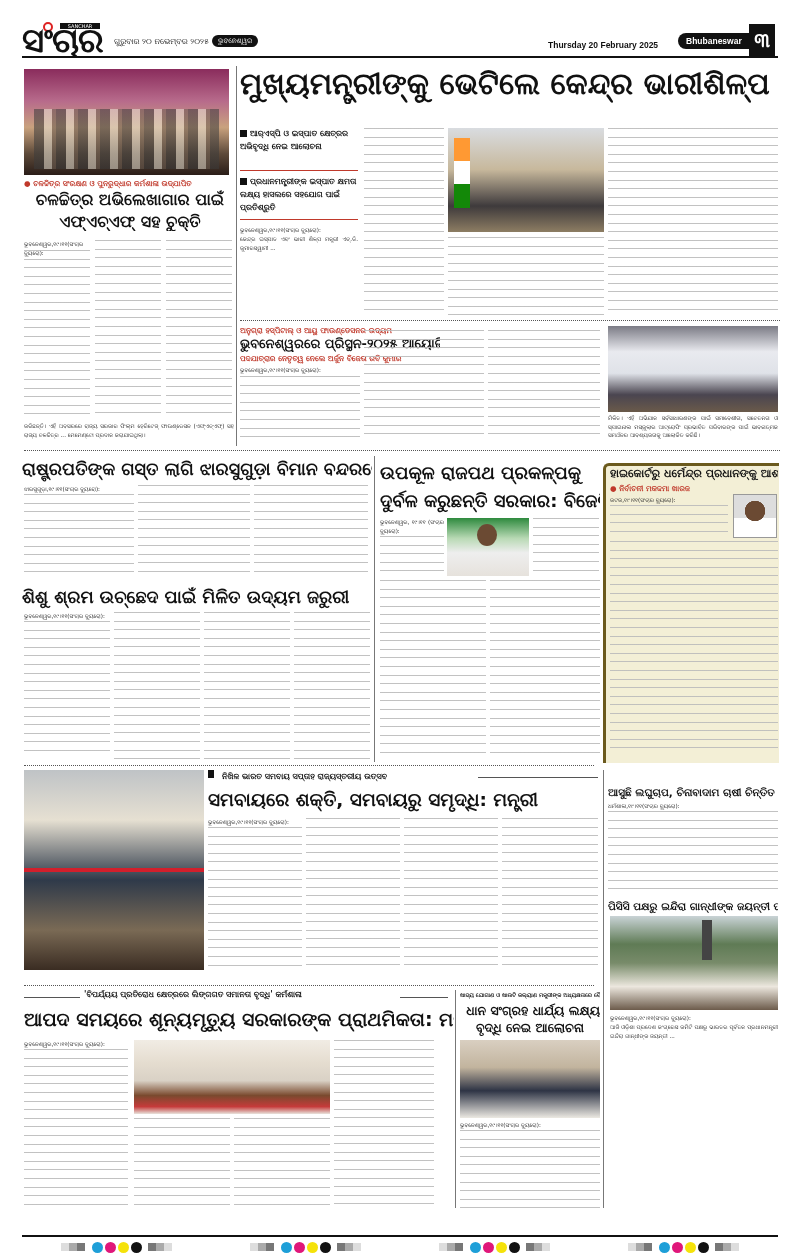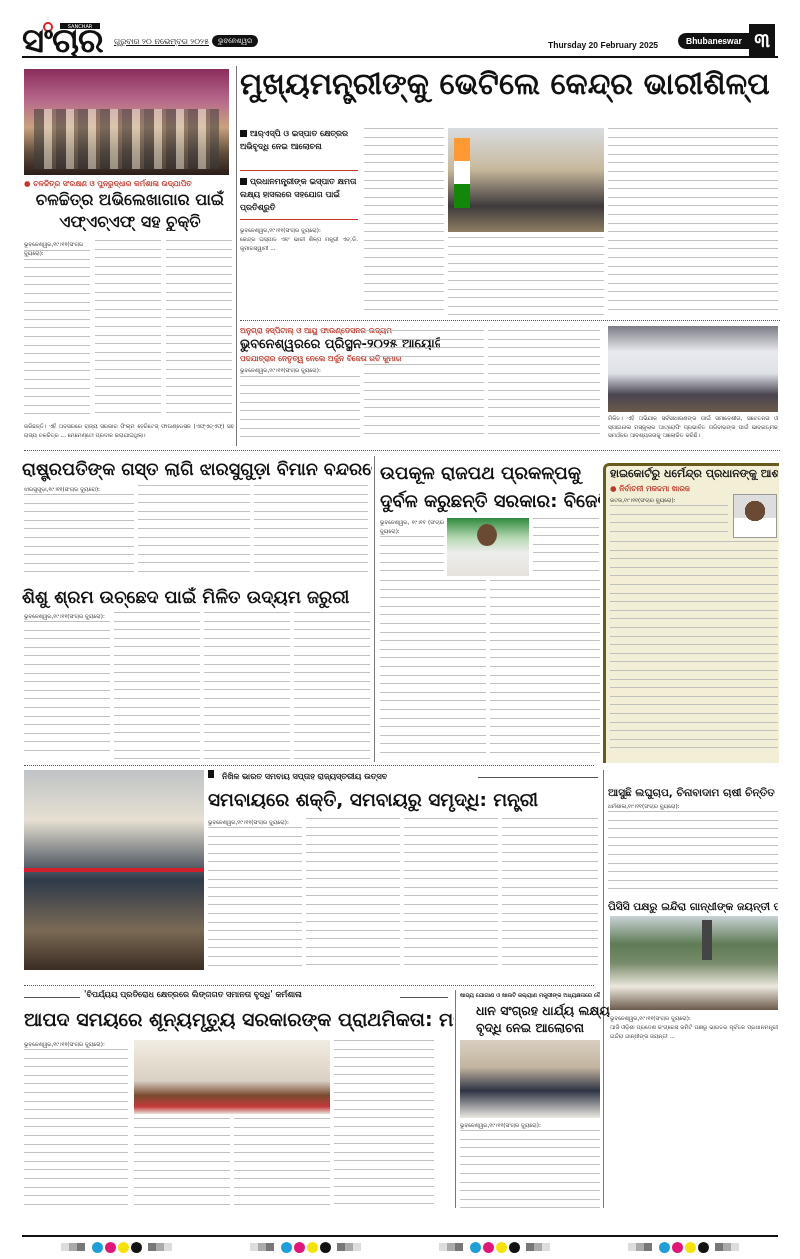--- a/index.html
+++ b/index.html
@@ -3,21 +3,21 @@
 <meta charset="utf-8">
 <style>
   * { box-sizing: border-box; margin: 0; padding: 0; }
   html, body { width: 800px; height: 1259px; background: #fff; overflow: hidden; }
   body { font-family: "DejaVu Sans", sans-serif; color: #111; position: relative; }
   .abs { position: absolute; }
   
   .logo { left: 22px; top: 20px; width: 90px; height: 40px; font-size: 34px; font-weight: bold; line-height: 40px; letter-spacing: -1px; color: #111; }
   .logo-tag { left: 60px; top: 23px; width: 40px; height: 6px; background: #111; color: #fff; font-size: 5px; line-height: 6px; text-align: center; }
   .logo-dot { left: 43px; top: 22px; width: 10px; height: 10px; border: 2px solid #d22; border-radius: 50%; }
-  .hdr-date-od { left: 114px; top: 37px; font-size: 8px; text-decoration: underline; }
+  .hdr-date-od { left: 114px; top: 37px; font-size: 8px; }
   .hdr-city-od { left: 212px; top: 35px; background: #111; color: #fff; font-size: 7px; padding: 2px 6px; border-radius: 8px; }
   .hdr-date-en { left: 548px; top: 40px; font-size: 8.5px; font-weight: bold; font-family: "Liberation Sans", sans-serif; }
   .hdr-city-en { left: 678px; top: 33px; width: 76px; height: 16px; background: #111; color: #fff; font-size: 8.5px; font-weight: bold; line-height: 16px; padding-left: 8px; border-radius: 8px 0 0 8px; font-family: "Liberation Sans", sans-serif; }
   .hdr-page { left: 749px; top: 24px; width: 26px; height: 32px; background: #111; color: #fff; font-size: 20px; font-weight: bold; line-height: 32px; text-align: center; }
   .hdr-rule { left: 22px; top: 56px; width: 756px; height: 2px; background: #111; }
   .photo { overflow: hidden; }
   .txt { font-size: 5.6px; line-height: 8.6px; color: #222; text-align: justify; overflow: hidden; }
   .hl { font-weight: bold; color: #111; white-space: nowrap; overflow: hidden; }
   .vrule { width: 1px; background: #777; }
   .hrule-dot { height: 0; border-top: 1px dotted #555; }
@@ -155,21 +155,21 @@
 <div class="abs txt" style="left:24px;top:1040px;width:104px;">ଭୁବନେଶ୍ୱର,୧୯।୧୧(ସଂଚାର ବ୍ୟୁରୋ):</div>
 <div class="abs lines" style="left:24px;top:1049px;width:104px;height:158px;"></div>
 <div class="abs photo" style="left:134px;top:1040px;width:196px;height:74px;background:linear-gradient(180deg,#f1ece4 0%,#e5ddd0 30%,#d9d1c5 55%,#7a4a2e 75%,#c53a3a 90%,#e8e3dc 100%);"></div>
 <div class="abs lines" style="left:134px;top:1118px;width:96px;height:90px;"></div>
 <div class="abs lines" style="left:234px;top:1118px;width:96px;height:90px;"></div>
 <div class="abs lines" style="left:334px;top:1040px;width:100px;height:168px;"></div>
 
 <div class="abs vrule" style="left:455px;top:990px;height:218px;"></div>
 
 <div class="abs" style="left:460px;top:992px;width:140px;font-size:5.6px;font-weight:bold;white-space:nowrap;overflow:hidden;">ଖାଦ୍ୟ ଯୋଗାଣ ଓ ଖାଉଟି କଲ୍ୟାଣ ମନ୍ତ୍ରୀଙ୍କ ଅଧ୍ୟକ୍ଷତାରେ ବୈଠକ</div>
-<div class="abs hl" style="left:476px;top:1002px;width:140px;font-size:12.5px;line-height:18px;text-align:left;">ଧାନ ସଂଗ୍ରହ ଧାର୍ଯ୍ୟ ଲକ୍ଷ୍ୟ</div>
+<div class="abs hl" style="left:460px;top:1002px;width:140px;font-size:12.5px;line-height:18px;text-align:right;">ଧାନ ସଂଗ୍ରହ ଧାର୍ଯ୍ୟ ଲକ୍ଷ୍ୟ</div>
 <div class="abs hl" style="left:460px;top:1019px;width:140px;font-size:12.5px;line-height:18px;text-align:center;">ବୃଦ୍ଧି ନେଇ ଆଲୋଚନା</div>
 <div class="abs photo" style="left:460px;top:1040px;width:140px;height:78px;background:linear-gradient(180deg,#d9cfc1 0%,#c2b49e 35%,#2e3445 65%,#ece9e2 100%);"></div>
 <div class="abs txt" style="left:460px;top:1121px;width:140px;">ଭୁବନେଶ୍ୱର,୧୯।୧୧(ସଂଚାର ବ୍ୟୁରୋ):</div>
 <div class="abs lines" style="left:460px;top:1130px;width:140px;height:78px;"></div>
 
 <div class="abs" style="left:22px;top:1235px;width:756px;height:2px;background:#111;"></div>
 <div class="abs" style="left:22px;top:1239px;width:756px;height:14px;display:flex;justify-content:space-around;align-items:center;">
   <span>
     <span class="grayblk" style="background:#ddd"></span><span class="grayblk" style="background:#aaa"></span><span class="grayblk" style="background:#777"></span>
     <span class="regmark" style="background:#1e9fd8"></span><span class="regmark" style="background:#e0177a"></span><span class="regmark" style="background:#f5e20a"></span><span class="regmark" style="background:#111"></span>

